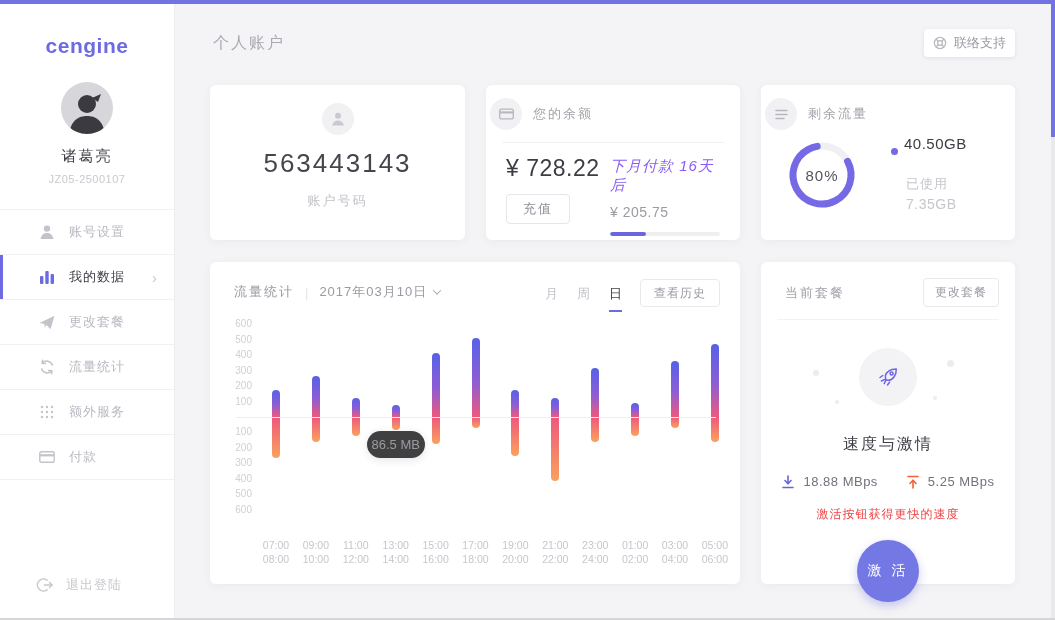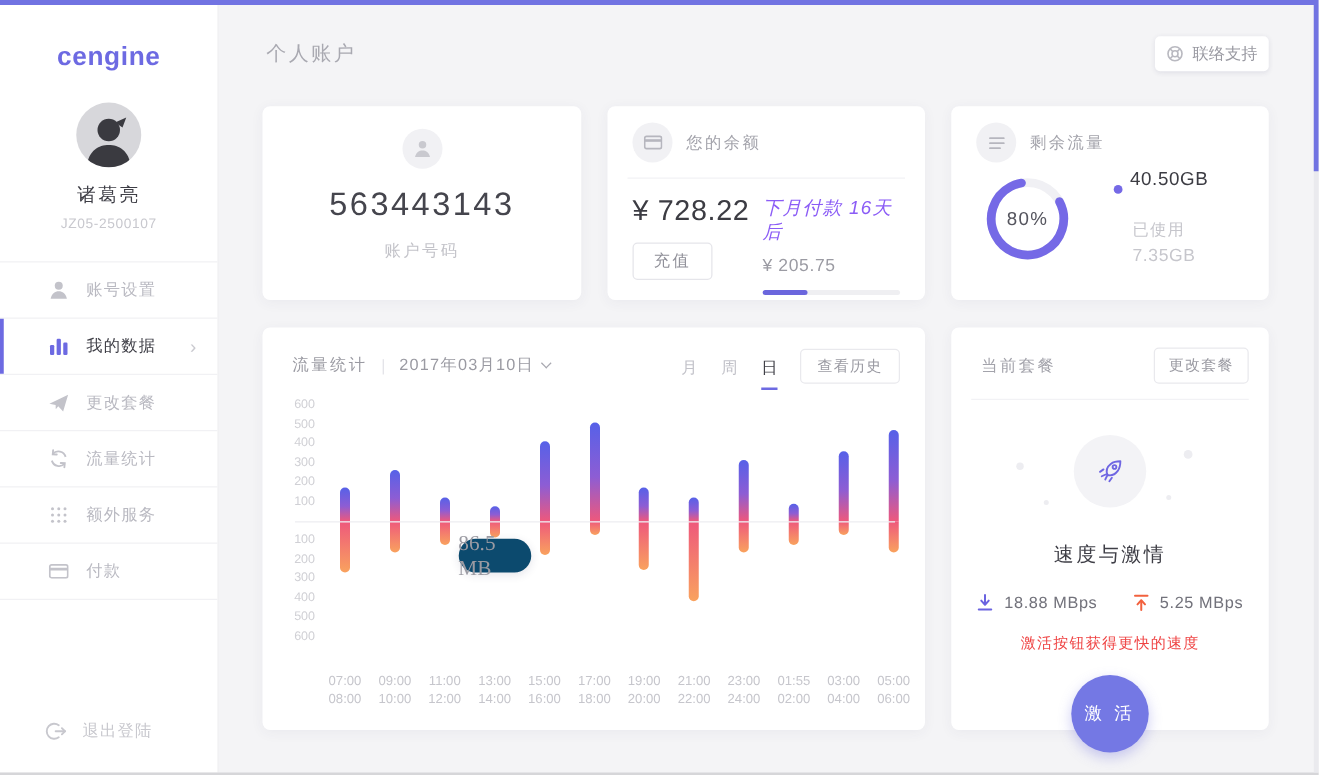--- a/index.html
+++ b/index.html
@@ -38,21 +38,21 @@
 
   
   .card { position:absolute; background:#fff; border-radius:6px; box-shadow:0 2px 10px rgba(50,50,100,0.05); }
   #card-account { left:210px; top:85px; width:255px; height:155px; text-align:center; }
   #card-balance { left:486px; top:85px; width:254px; height:155px; }
   #card-data    { left:761px; top:85px; width:254px; height:155px; }
   #card-chart   { left:210px; top:262px; width:530px; height:322px; }
   #card-plan    { left:761px; top:262px; width:254px; height:322px; }
 
   .icon-circle { width:32px; height:32px; border-radius:50%; background:#f1f1f4; display:flex; align-items:center; justify-content:center; }
-  .card-head { display:flex; align-items:center; gap:11px; padding:13px 0 0 20px; }
+  .card-head { display:flex; align-items:center; gap:11px; padding:13px 0 0 4px; }
   .card-head .head-title { font-size:13px; color:#a3a3ab; letter-spacing:2px; }
   .divider { height:1px; background:#f2f2f5; margin:12px 16px 0; }
 
   
   #card-account .icon-circle { margin:18px auto 0; }
   .acct-number { font-size:26px; color:#45454d; letter-spacing:2px; margin-top:13px; }
   .acct-label { font-size:13px; color:#c3c3c9; letter-spacing:2px; margin-top:13px; }
 
   
   .bal-body { display:flex; padding:12px 20px 0; }
@@ -85,22 +85,22 @@
   .tab.active { color:#3f3f46; border-bottom:2px solid #6d6ae2; }
   .history-btn { position:absolute; top:17px; right:20px; width:80px; height:28px; border:1px solid #e9e9ed; border-radius:4px;
     background:#fff; color:#9a9aa2; font-size:12px; letter-spacing:1px; cursor:pointer; font-family:inherit; }
   .plot { position:absolute; inset:0; }
   .zero-line { position:absolute; left:26px; top:155px; width:480px; height:1px; background:#ededf1; z-index:3; }
   .ytick { position:absolute; left:8px; width:34px; text-align:right; font-size:10px; color:#d0d0d5; line-height:10px; }
   .bar { position:absolute; width:8px; z-index:2; }
   .bar.up { border-radius:4px 4px 0 0; background:linear-gradient(180deg,#5661e8 0%,#8d5dd4 55%,#ee587c 100%); }
   .bar.down { border-radius:0 0 4px 4px; background:linear-gradient(180deg,#ee587c 0%,#f9a25e 100%); }
   .xlab { position:absolute; width:44px; text-align:center; font-size:10.5px; color:#c6c6cc; line-height:14px; }
-  .tooltip { position:absolute; width:58px; height:27px; background:#0c4a6e; border-radius:13.5px; box-shadow:0 2px 8px rgba(40,40,80,0.12);
-    display:flex; align-items:center; justify-content:center; font-size:17px; color:#9a9aa2; z-index:4;font-family:Liberation Serif, serif; }
+  .tooltip { position:absolute; width:58px; height:27px; background:#404040; border-radius:13.5px; box-shadow:0 2px 8px rgba(40,40,80,0.12);
+    display:flex; align-items:center; justify-content:center; font-size:13px; color:#9a9aa2; z-index:4; }
 
   
   .plan-head { display:flex; align-items:center; justify-content:space-between; padding:16px 16px 0 24px; }
   .plan-title { font-size:13px; color:#a3a3ab; letter-spacing:2px; }
   .change-btn { width:76px; height:29px; border:1px solid #e9e9ed; border-radius:4px; background:#fff; color:#9a9aa2;
     font-size:12px; letter-spacing:1px; cursor:pointer; font-family:inherit; }
   .rocket-zone { position:relative; width:100%; height:96px; margin-top:10px; }
   .rocket-circle { position:absolute; left:50%; top:18px; transform:translateX(-50%); width:58px; height:58px; border-radius:50%;
     background:#f3f3f6; display:flex; align-items:center; justify-content:center; }
   .decor-dot { position:absolute; border-radius:50%; background:#ededf1; }
@@ -367,21 +367,21 @@
       </div>
       <div class="xlab" style="left: 323.3px; top: 276px;">
         <div>21:00</div>
         <div>22:00</div>
       </div>
       <div class="xlab" style="left: 363.2px; top: 276px;">
         <div>23:00</div>
         <div>24:00</div>
       </div>
       <div class="xlab" style="left: 403.1px; top: 276px;">
-        <div>01:55</div>
+        <div>01:00</div>
         <div>02:00</div>
       </div>
       <div class="xlab" style="left: 443px; top: 276px;">
         <div>03:00</div>
         <div>04:00</div>
       </div>
       <div class="xlab" style="left: 482.9px; top: 276px;">
         <div>05:00</div>
         <div>06:00</div>
       </div>

